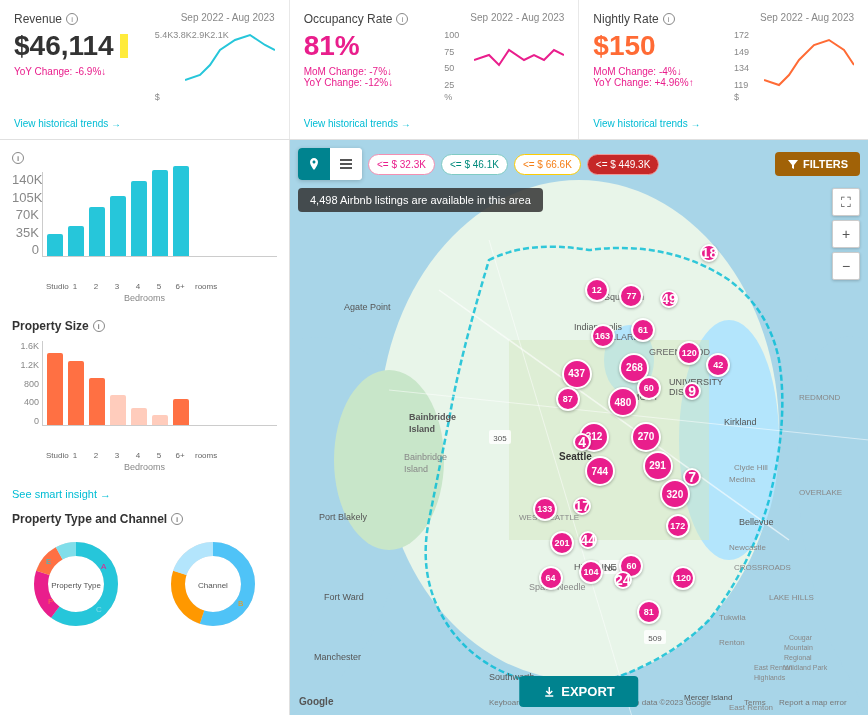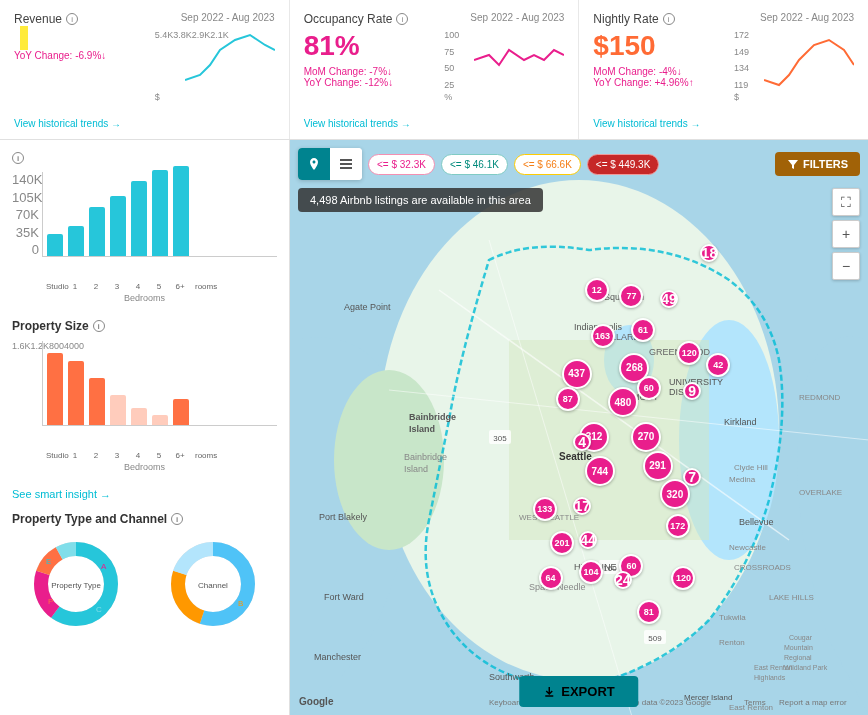--- a/index.html
+++ b/index.html
@@ -250,21 +250,21 @@
     
     .export-bar {
       position: absolute;
       bottom: 8px;
       left: 50%;
       transform: translateX(-50%);
       z-index: 10;
     }
     .export-btn {
       background: #00838f;
-      color: #000000;
+      color: #ffffff;
       border: none;
       border-radius: 4px;
       padding: 8px 24px;
       font-size: 13px;
       font-weight: 600;
       cursor: pointer;
       display: flex;
       align-items: center;
       gap: 6px;
     }
@@ -307,20 +307,21 @@
 
 <div class="metrics-row">
 
   <div class="metric-card">
     <div class="metric-title">
       <span>Revenue</span>
       <span class="info-icon">i</span>
     </div>
     <div class="metric-date">Sep 2022 - Aug 2023</div>
     <div style="display:flex;align-items:center;">
+      <div class="metric-value revenue">$46,114</div>
       <div class="yellow-bar"></div>
     </div>
     <div class="metric-changes">
       <span class="down">YoY Change: -6.9%↓</span>
     </div>
     <div class="sparkline-area">
       <div style="font-size:9px;color:#888;position:absolute;left:0;top:0;display:flex;flex-direction:row;justify-content:space-between;height:60px;">
         <span>5.4K</span>
           <span>3.8K</span>
           <span>2.9K</span>
@@ -439,21 +440,21 @@
       </div>
       <div style="font-size:9px;color:#888;text-align:center;margin-top:2px;">Bedrooms</div>
     </div>
 
     <div class="bar-chart-container">
       <div class="section-title">
         <span>Property Size</span>
         <span class="info-icon">i</span>
       </div>
       <div style="display:flex;position:relative;height:110px;">
-        <div style="font-size:9px;color:#888;display:flex;flex-direction:row;justify-content:space-between;height:85px;width:30px;text-align:right;padding-right:3px;">
+        <div style="font-size:9px;color:#888;display:flex;flex-direction:column;justify-content:space-between;height:85px;width:30px;text-align:right;padding-right:3px;">
           <span>1.6K</span>
             <span>1.2K</span>
             <span>800</span>
             <span>400</span>
             <span>0</span>
         </div>
         <div style="border-left:1px solid #ccc;border-bottom:1px solid #ccc;display:flex;align-items:flex-end;gap:5px;padding:0 4px;flex:1;height:85px;">
           <div class="bar-group">
               <div class="bar orange" style="height:72px;width:16px;"></div>
             </div>

